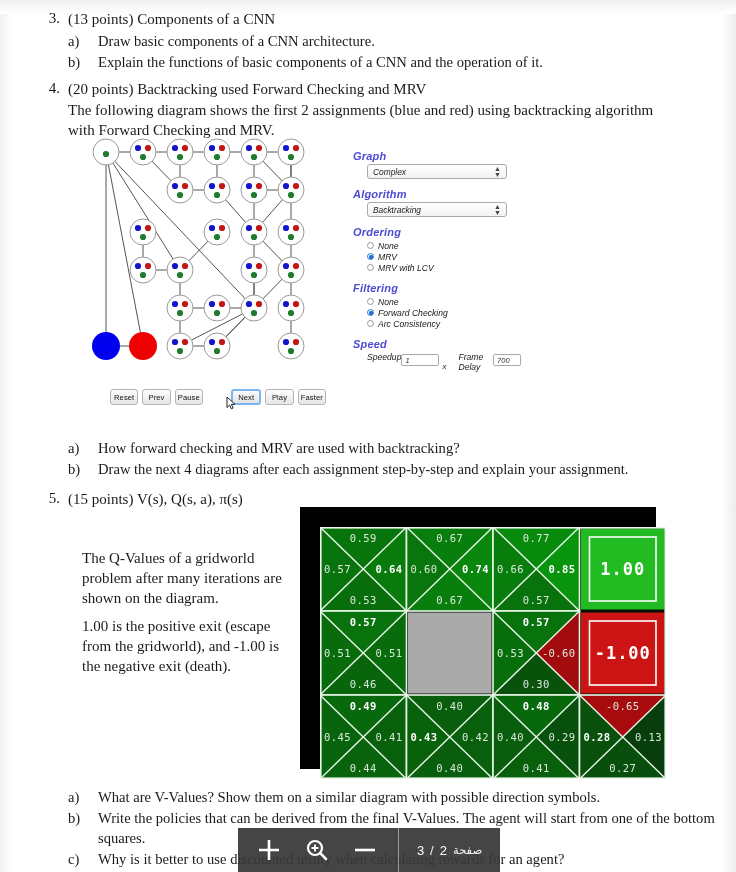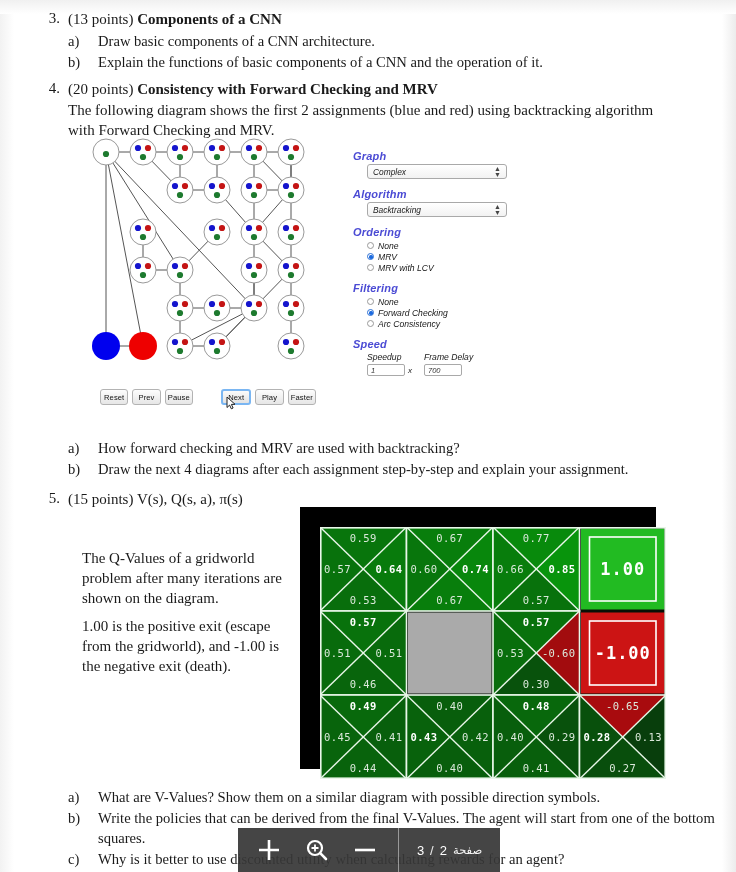--- a/index.html
+++ b/index.html
@@ -18,33 +18,33 @@
   }
   .scanfade { position:absolute; left:0; right:0; top:0; height:14px;
     background:linear-gradient(#f0f0f0,#ffffff); }
 
   
   .qblock { position:absolute; }
   .qnum { position:absolute; left:0; top:0; width:26px; text-align:right;
           font-size:15px; }
   .qbody { margin-left:34px; }
   .qhead { font-size:15px; line-height:1.32; }
-  .qhead b { font-weight:bold;text-align:right; }
+  .qhead b { font-weight:normal;text-align:right; }
   .para { font-size:15px; line-height:1.34; }
   .sublist { margin:1px 0 0 0; padding:0; list-style:none; }
   .sublist li { font-size:14.6px; line-height:1.42; position:relative;
                 padding-left:30px; }
   .sublist li .lab { position:absolute; left:0; top:0; }
 
   
   #csp-applet { position:absolute; left:88px; top:138px;
                 width:420px; height:275px; }
   #csp-graph { position:absolute; left:0; top:0; width:242px; height:235px; }
   #csp-graph svg { display:block; }
-  .csp-controls { position:absolute; left:12px; top:251px; width:216px;
+  .csp-controls { position:absolute; left:22px; top:251px; width:216px;
                   height:20px; display:flex; gap:4px; }
   .csp-btn {
     flex:1; font-family:"Liberation Sans", sans-serif;
     font-size:7.6px; color:#111;
     background:linear-gradient(#fdfdfd,#e6e6e6);
     border:1px solid #b3b3b3; border-radius:3px;
     display:flex; align-items:center; justify-content:center;
     height:16px; letter-spacing:.1px;
   }
   .csp-btn.focused { border:2px solid #7ab6f2; background:linear-gradient(#fbfbfb,#e2e2e2);margin-left:24px; }
@@ -73,21 +73,21 @@
                color:#181818; height:11px; }
   .radio {
     width:7px; height:7px; border-radius:50%;
     border:1px solid #9a9a9a; background:#fff; margin-right:4px;
     flex:0 0 auto; position:relative;
   }
   .radio.on { border-color:#2b6fd4; background:#fff; }
   .radio.on:after { content:""; position:absolute; left:1.2px; top:1.2px;
     width:3.4px; height:3.4px; border-radius:50%; background:#1b6ae0; }
   .speed-row { margin-left:14px; display:flex; gap:12px; }
-  .speed-col { display:flex; flex-direction:column; }
+  .speed-col { display:flex; flex-direction:row; }
   .speed-lab { font-family:"Liberation Sans", sans-serif; font-size:8.6px; color:#181818; }
   .speed-in {
     margin-top:2px; height:12px; width:38px;
     border:1px solid #a9a9a9; background:#fff; border-radius:2px;
     font-family:"Liberation Sans", sans-serif; font-size:7.5px; color:#333;
     display:flex; align-items:center; padding-left:3px;
   }
   .times { font-family:"Liberation Sans", sans-serif; font-size:8px; color:#222;
            align-self:flex-end; margin:0 0 1px 3px; }
 
@@ -138,21 +138,21 @@
         </li>
       </ul>
     </div>
   </div>
 
   <div class="qblock" style="left:34px; top:80px; width:660px;">
     <div class="qnum">4.</div>
     <div class="qbody">
       <div class="qhead">
         <span>(20 points)</span>
-        <b>Consistency with Forward Checking and MRV</b>
+        <b>Backtracking used Forward Checking and MRV</b>
       </div>
       <div class="para" style="width:614px;">The following diagram shows the first 2 assignments (blue and red) using backtracking algorithm with Forward Checking and MRV.</div>
     </div>
   </div>
 
   <div id="csp-applet">
 
     <div id="csp-graph">
       <svg width="242" height="235" viewBox="0 0 242 235">
         <g id="csp-edges" stroke="#555" stroke-width="1" fill="none">

